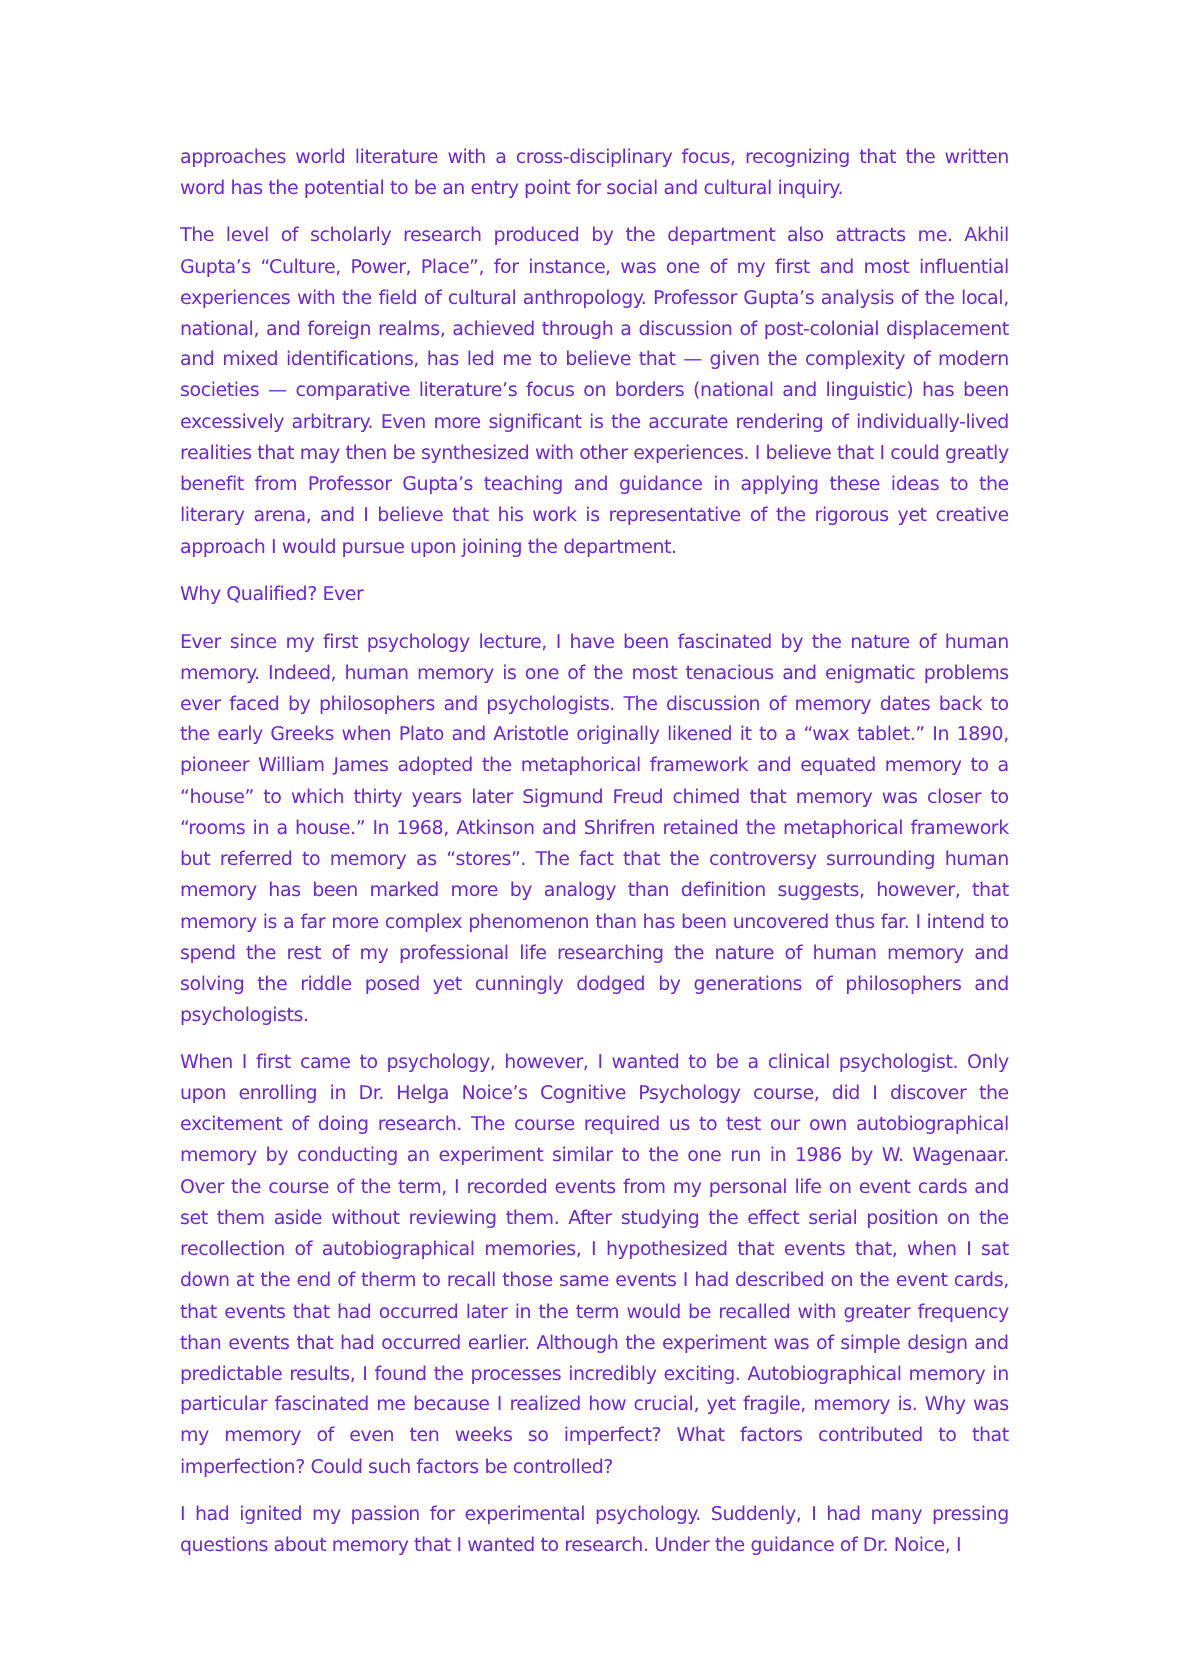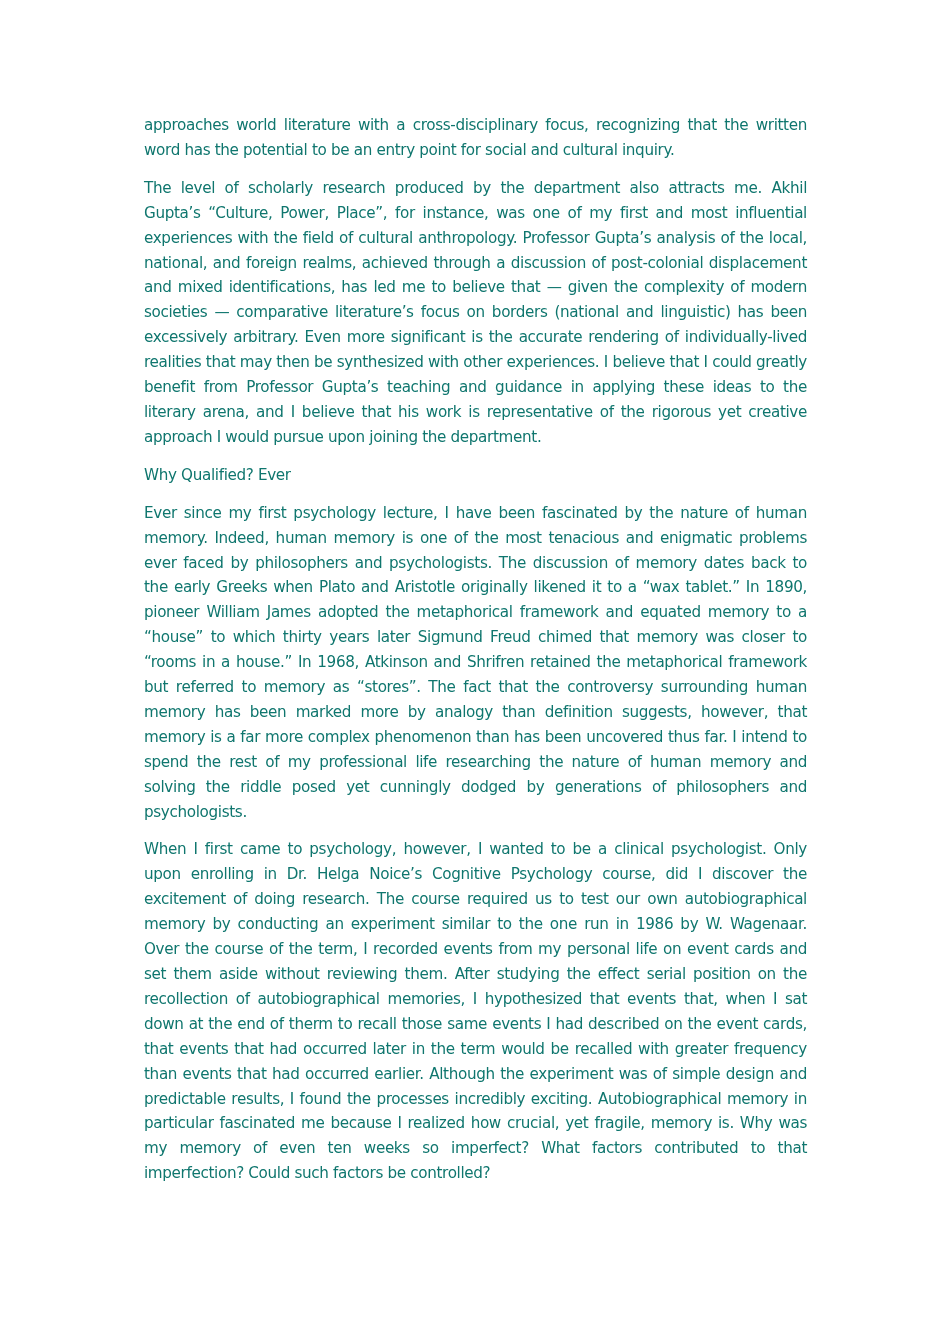--- a/index.html
+++ b/index.html
@@ -14,21 +14,21 @@
       overflow: hidden;
     }
     .page {
       position: absolute;
       left: 144px;
       top: 113px;
       width: 663px;
       font-family: "DejaVu Sans", sans-serif;
       font-size: 15.2px;
       line-height: 24.9px;
-      color: #0f766e;
+      color: #6d28d9;
       letter-spacing: -0.35px;
       word-spacing: 0px;
     }
     .para {
       margin: 0 0 13px 0;
       text-align: justify;
       text-align-last: left;
     }
     .heading {
       margin: 0 0 13px 0;
@@ -37,13 +37,14 @@
   </style>
 </head>
 <body>
 
 <div class="page">
   <p class="para">approaches world literature with a cross-disciplinary focus, recognizing that the written word has the potential to be an entry point for social and cultural inquiry.</p>
   <p class="para">The level of scholarly research produced by the department also attracts me. Akhil Gupta’s “Culture, Power, Place”, for instance, was one of my first and most influential experiences with the field of cultural anthropology. Professor Gupta’s analysis of the local, national, and foreign realms, achieved through a discussion of post-colonial displacement and mixed identifications, has led me to believe that — given the complexity of modern societies — comparative literature’s focus on borders (national and linguistic) has been excessively arbitrary. Even more significant is the accurate rendering of individually-lived realities that may then be synthesized with other experiences. I believe that I could greatly benefit from Professor Gupta’s teaching and guidance in applying these ideas to the literary arena, and I believe that his work is representative of the rigorous yet creative approach I would pursue upon joining the department.</p>
   <p class="heading">Why Qualified? Ever</p>
   <p class="para">Ever since my first psychology lecture, I have been fascinated by the nature of human memory. Indeed, human memory is one of the most tenacious and enigmatic problems ever faced by philosophers and psychologists. The discussion of memory dates back to the early Greeks when Plato and Aristotle originally likened it to a “wax tablet.” In 1890, pioneer William James adopted the metaphorical framework and equated memory to a “house” to which thirty years later Sigmund Freud chimed that memory was closer to “rooms in a house.” In 1968, Atkinson and Shrifren retained the metaphorical framework but referred to memory as “stores”. The fact that the controversy surrounding human memory has been marked more by analogy than definition suggests, however, that memory is a far more complex phenomenon than has been uncovered thus far. I intend to spend the rest of my professional life researching the nature of human memory and solving the riddle posed yet cunningly dodged by generations of philosophers and psychologists.</p>
   <p class="para">When I first came to psychology, however, I wanted to be a clinical psychologist. Only upon enrolling in Dr. Helga Noice’s Cognitive Psychology course, did I discover the excitement of doing research. The course required us to test our own autobiographical memory by conducting an experiment similar to the one run in 1986 by W. Wagenaar. Over the course of the term, I recorded events from my personal life on event cards and set them aside without reviewing them. After studying the effect serial position on the recollection of autobiographical memories, I hypothesized that events that, when I sat down at the end of therm to recall those same events I had described on the event cards, that events that had occurred later in the term would be recalled with greater frequency than events that had occurred earlier. Although the experiment was of simple design and predictable results, I found the processes incredibly exciting. Autobiographical memory in particular fascinated me because I realized how crucial, yet fragile, memory is. Why was my memory of even ten weeks so imperfect? What factors contributed to that imperfection? Could such factors be controlled?</p>
+  <p class="para">I had ignited my passion for experimental psychology. Suddenly, I had many pressing questions about memory that I wanted to research. Under the guidance of Dr. Noice, I</p>
 </div>
 
 </body></html>

